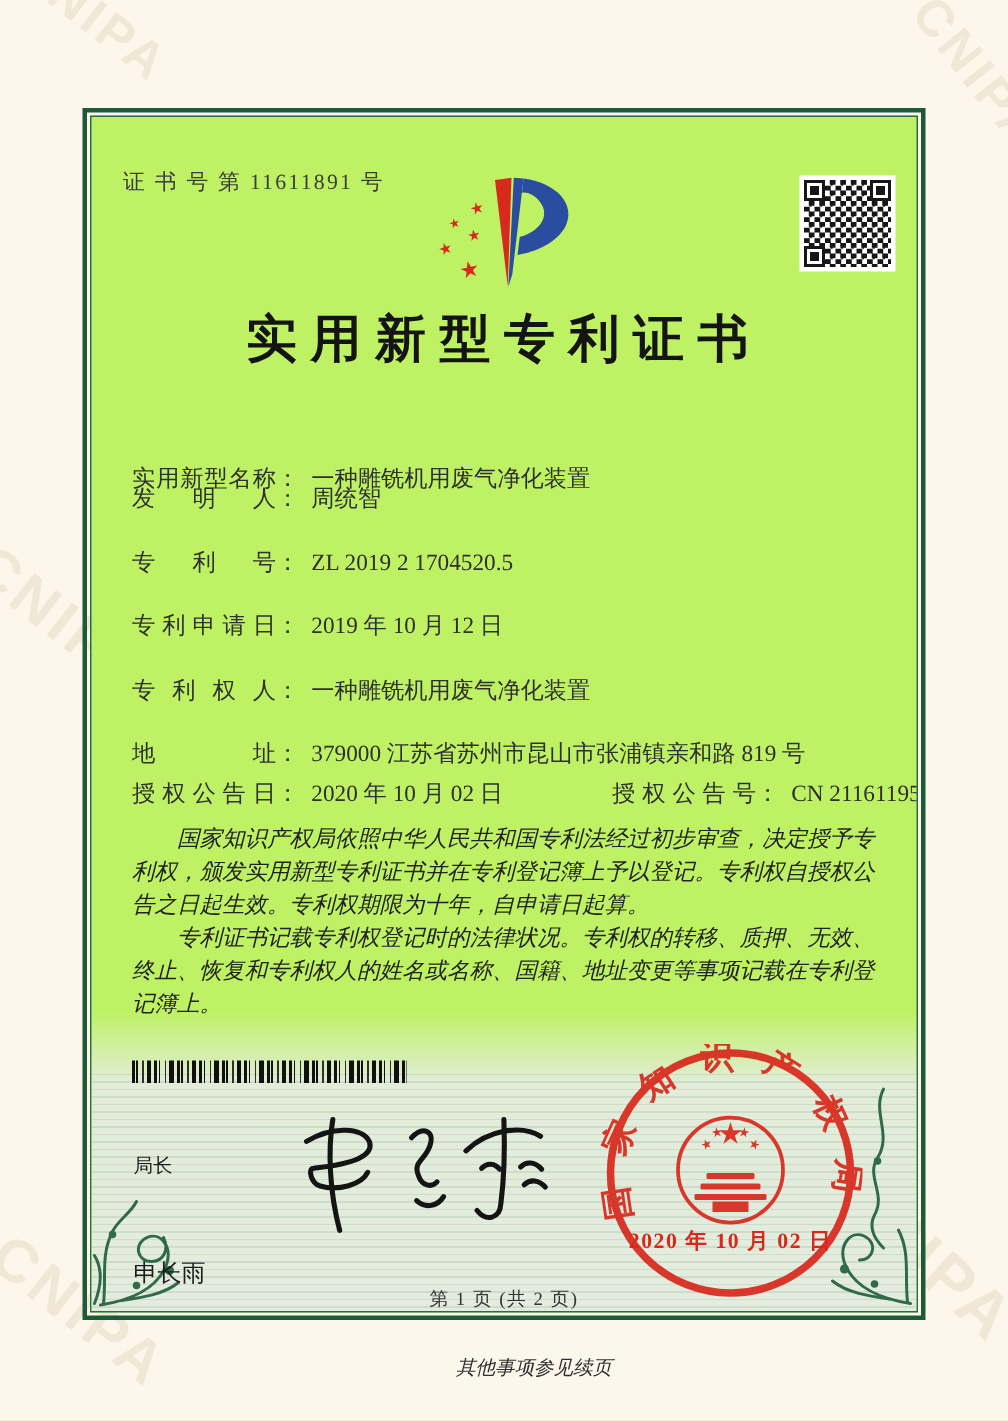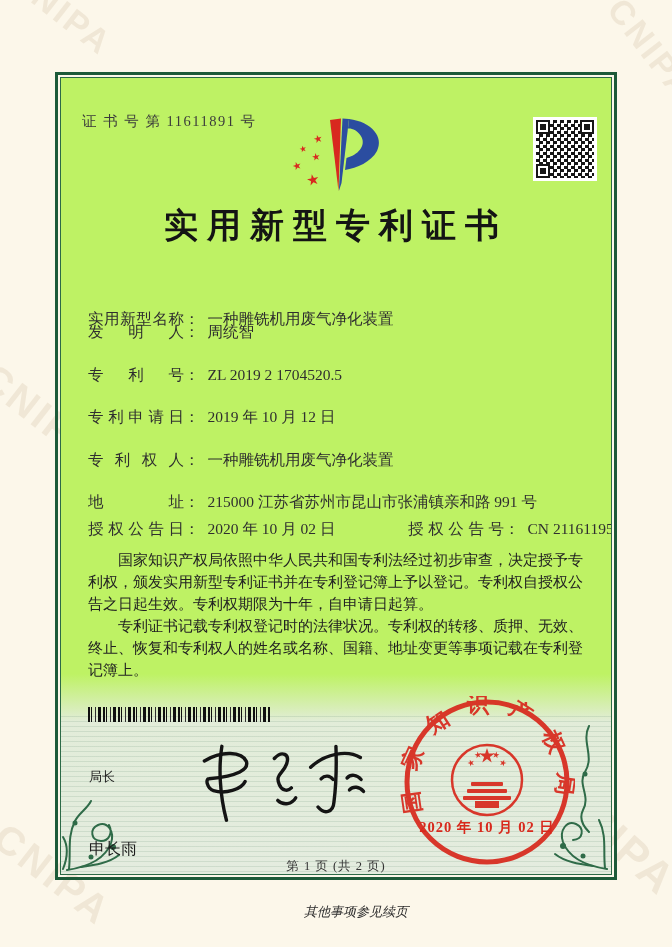--- a/index.html
+++ b/index.html
@@ -21,21 +21,21 @@
   .qf{position:absolute;width:14px;height:14px;border:2.5px solid #161616;background:#fff;box-sizing:border-box;}
   .qf::after{content:"";position:absolute;inset:2px;background:#161616;}
   .qf.tl{left:3px;top:3px;} .qf.tr{right:3px;top:3px;} .qf.bl{left:3px;bottom:3px;}
   .title{position:absolute;left:0;width:100%;top:125px;text-align:center;font-size:34px;font-weight:700;
          letter-spacing:9px;color:#141414;}
   .field{position:absolute;left:27px;font-size:15.5px;white-space:nowrap;z-index:2;}
   .flabel{display:inline-block;width:96px;text-align:justify;text-align-last:justify;vertical-align:bottom;}
   .fvalue{margin-left:8px;}
   .grant2{position:absolute;left:320px;top:0;white-space:nowrap;}
   .paras{position:absolute;left:27px;top:471px;width:506px;font-size:15px;line-height:22px;
-         color:#222;z-index:2;}
+         font-style:italic;color:#222;z-index:2;}
   .paras p{margin:0;text-indent:2em;}
   .barcode{position:absolute;left:27px;top:629px;width:183px;height:15px;z-index:2;
         background:repeating-linear-gradient(90deg,#101010 0 2px,rgba(0,0,0,0) 2px 3px,#101010 3px 4px,
         rgba(0,0,0,0) 4px 7px,#303030 7px 8px,rgba(0,0,0,0) 8px 10px,#101010 10px 13px,rgba(0,0,0,0) 13px 15px);}
   .comm-title{position:absolute;left:28px;top:690px;font-family:"Liberation Sans","DejaVu Sans",sans-serif;
         font-size:13px;color:#1c1c1c;z-index:3;}
   .comm-name{position:absolute;left:28px;top:722px;font-family:"Liberation Sans","DejaVu Sans",sans-serif;
         font-size:16px;color:#1c1c1c;z-index:3;margin-top:39px;}
   .sig{position:absolute;left:128px;top:652px;width:200px;height:95px;z-index:3;transform:rotate(-2deg);}
   .seal{position:absolute;left:338px;top:618px;width:176px;height:176px;z-index:4;opacity:0.92;}
@@ -108,21 +108,21 @@
       <div class="field" style="top:287px;">
         <span class="flabel">专利号</span><span>：</span><span class="fvalue">ZL 2019 2 1704520.5</span>
       </div>
       <div class="field" style="top:329px;">
         <span class="flabel">专利申请日</span><span>：</span><span class="fvalue">2019 年 10 月 12 日</span>
       </div>
       <div class="field" style="top:372px;">
         <span class="flabel">专利权人</span><span>：</span><span class="fvalue">一种雕铣机用废气净化装置</span>
       </div>
       <div class="field" style="top:414px;">
-        <span class="flabel">地址</span><span>：</span><span class="fvalue">215000 江苏省苏州市昆山市张浦镇亲和路 991 号</span>
+        <span class="flabel">地址</span><span>：</span><span class="fvalue">379000 江苏省苏州市昆山市张浦镇亲和路 819 号</span>
       </div>
       <div class="field" style="top:441px;">
         <span class="flabel">授权公告日</span><span>：</span><span class="fvalue">2020 年 10 月 02 日</span>
         <span class="grant2">
           <span class="flabel">授权公告号</span><span>：</span><span class="fvalue">CN 211611954 U</span>
         </span>
       </div>
 
       <div class="paras">
         <p>国家知识产权局依照中华人民共和国专利法经过初步审查，决定授予专利权，颁发实用新型专利证书并在专利登记簿上予以登记。专利权自授权公告之日起生效。专利权期限为十年，自申请日起算。</p>

